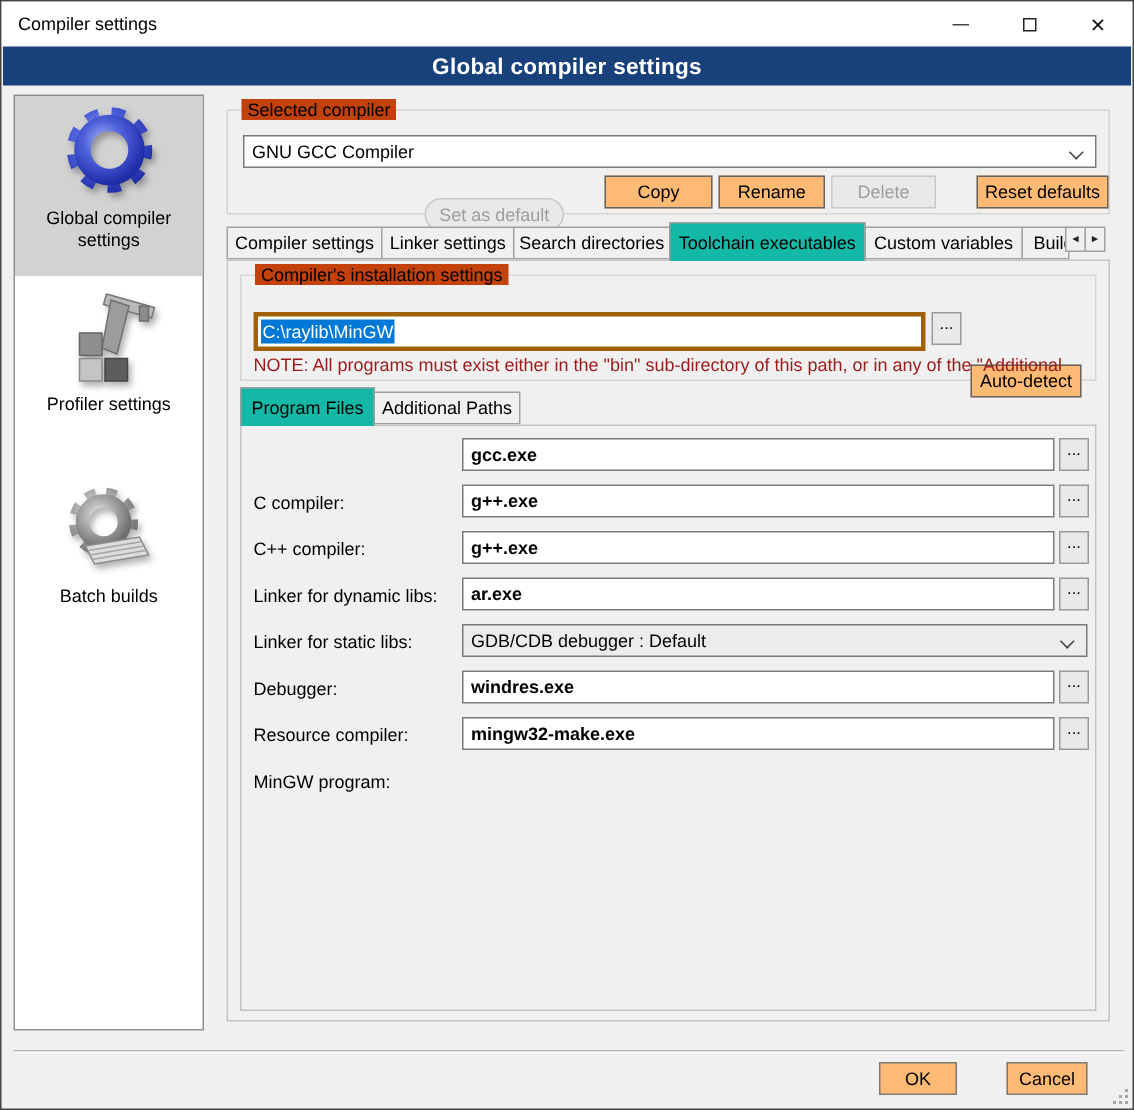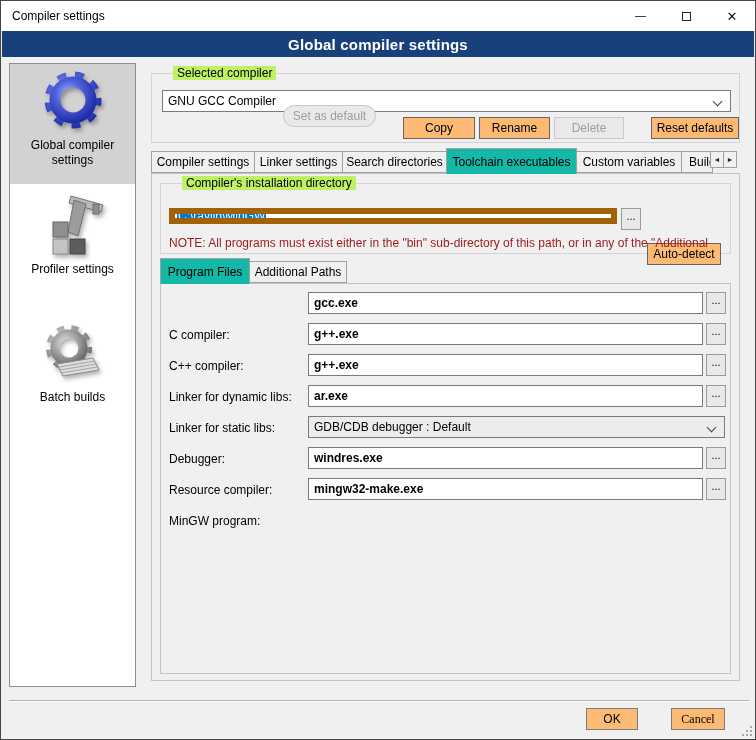--- a/index.html
+++ b/index.html
@@ -27,21 +27,21 @@
   .sidebar { position:absolute; left:8px; top:62px; width:127px; height:624px; background:#fff;
              border:1px solid #8a8f96; }
   .side-item { position:absolute; left:0; width:125px; height:120px; text-align:center; cursor:default; }
   .side-item.selected { background:#d2d2d2; }
   .side-item .icon { display:block; margin:0 auto; }
   .side-item .lbl { display:block; margin-top:4px; line-height:15px; padding:0 6px; }
   .icon-shadow { filter: drop-shadow(2px 3px 2px rgba(0,0,0,.30)); }
 
   
   .groupbox { position:absolute; border:1px solid #d5d5d5; }
-  .groupbox > .glabel { position:absolute; top:-8px; left:21px; background:#bef264; padding:0 4px; }
+  .groupbox > .glabel { position:absolute; top:-8px; left:9px; background:#c2410c; padding:0 4px; }
 
   .compiler-group { left:150px; top:72px; width:589px; height:70px; }
   .combo { position:absolute; background:#fff; border:1px solid #7a7a7a; height:22px;
            display:flex; align-items:center; padding-left:5px; cursor:default; }
   .combo .chev { position:absolute; right:9px; top:7px; width:7px; height:7px;
                  border-right:1px solid #444; border-bottom:1px solid #444; transform:rotate(45deg); }
   .combo.gray { background:#ececec; }
   .main-combo { left:10px; top:16px; width:569px; }
 
   .btn { position:absolute; height:22px; background:#fdba74; border:1px solid #666;
@@ -60,22 +60,22 @@
   .tab.clipped { width:32px; justify-content:flex-start; padding-right:0; }
   .tscroll { position:absolute; right:6px; top:3px; display:flex; }
   .tsbtn { width:14px; height:17px; border:1px solid #a0a0a0; background:#f0f0f0; margin-left:-1px;
            font-size:7px; display:flex; align-items:center; justify-content:center; color:#222; cursor:default; }
 
   
   .tabpage { position:absolute; left:150px; top:172px; width:589px; height:508px;
              border:1px solid #c3c3c3; background:#f0f0f0; }
 
   .install-group { left:8px; top:9px; width:571px; height:71px; }
-  .dirfield { position:absolute; left:8px; top:24px; width:448px; height:16px; background:#fff;
-              border:6px solid #a16207; display:flex; align-items:center; padding-left:2px; overflow:hidden; }
+  .dirfield { position:absolute; left:8px; top:24px; width:448px; height:26px; background:#fff;
+              border:3px solid #a16207; display:flex; align-items:center; padding-left:2px; overflow:hidden; }
   .dirfield .sel { background:#0078d7; color:#fff; padding:1px 1px; white-space:pre; }
   .browse { position:absolute; width:20px; height:22px; background:#e9e9e9; border:1px solid #9a9a9a;
             font-size:11px; line-height:10px; text-align:center; padding-bottom:6px; cursor:default; }
   .autodetect { left:486px; top:24px; width:74px;margin-top:35px; }
   .note { position:absolute; left:8px; top:52px; width:556px; color:#9b1b1b; white-space:nowrap;
           overflow:hidden; }
 
   .subtabs { position:absolute; left:8px; top:84px; display:flex; align-items:flex-end; height:25px; }
   .subpanel { position:absolute; left:8px; top:109px; width:571px; height:391px;
               border:1px solid #c3c3c3; background:#f0f0f0; }
@@ -84,21 +84,21 @@
   .trow .tlabel { position:absolute; left:8px; top:0; line-height:22px;margin-top:32px; }
   .tinput { position:absolute; left:147px; top:0; width:395px; height:22px; background:#fff;
             border:1px solid #7a7a7a; display:flex; align-items:center; padding-left:5px;font-weight:bold; }
   .trow .browse { left:545px; top:0; }
   .trow .combo { left:147px; top:0; width:417px; }
 
   
   .footer-divider { position:absolute; left:8px; top:699px; width:740px; height:2px;
                     border-top:1px solid #b0b0b0; border-bottom:1px solid #fdfdfd; }
   .ok-btn { left:585px; top:707px; width:52px; border-color:#7a7a7a; }
-  .cancel-btn { left:670px; top:707px; width:54px; border-color:#7a7a7a;font-family:Liberation Serif, serif; }
+  .cancel-btn { left:670px; top:707px; width:54px; border-color:#7a7a7a; }
 
   .grip { position:absolute; right:3px; bottom:3px; width:12px; height:12px; }
   .grip i { position:absolute; width:2px; height:2px; background:#a6a6a6; }
 </style>
 </head>
 <body>
 
 <div class="window">
 
   <div class="titlebar">
@@ -167,21 +167,21 @@
       <span class="lbl">Profiler settings</span>
     </div>
   </div>
 
   <div class="groupbox compiler-group">
     <span class="glabel">Selected compiler</span>
     <div class="combo main-combo">
       <span>GNU GCC Compiler</span>
       <span class="chev"></span>
     </div>
-    <button class="btn disabled" style="left:131px; top:31px; width:93px;border-radius:11px;" disabled="">Set as default</button>
+    <button class="btn disabled" style="left:131px; top:58px; width:93px;border-radius:11px;" disabled="">Set as default</button>
     <button class="btn" style="left:251px; top:43px; width:72px;">Copy</button>
     <button class="btn" style="left:327px; top:43px; width:71px;">Rename</button>
     <button class="btn disabled" style="left:402px; top:43px; width:70px;" disabled="">Delete</button>
     <button class="btn" style="left:499px; top:43px; width:88px;">Reset defaults</button>
   </div>
 
   <div class="tabstrip">
     <div class="tab" style="width:104px;">Compiler settings</div>
     <div class="tab" style="width:89px;">Linker settings</div>
     <div class="tab" style="width:105px;">Search directories</div>
@@ -194,21 +194,21 @@
         </div>
       <div class="tsbtn">
           <span>►</span>
         </div>
     </div>
   </div>
 
   <div class="tabpage">
 
     <div class="groupbox install-group">
-      <span class="glabel">Compiler's installation directory</span>
+      <span class="glabel">Compiler's installation settings</span>
       <div class="dirfield">
         <span class="sel">C:\raylib\MinGW</span>
       </div>
       <button class="browse" style="left:460px; top:24px;">...</button>
       <button class="btn autodetect">Auto-detect</button>
       <div class="note">NOTE: All programs must exist either in the "bin" sub-directory of this path, or in any of the "Additional</div>
     </div>
 
     <div class="subtabs">
       <div class="tab active" style="width:90px;margin-top:40px;">Program Files</div>

